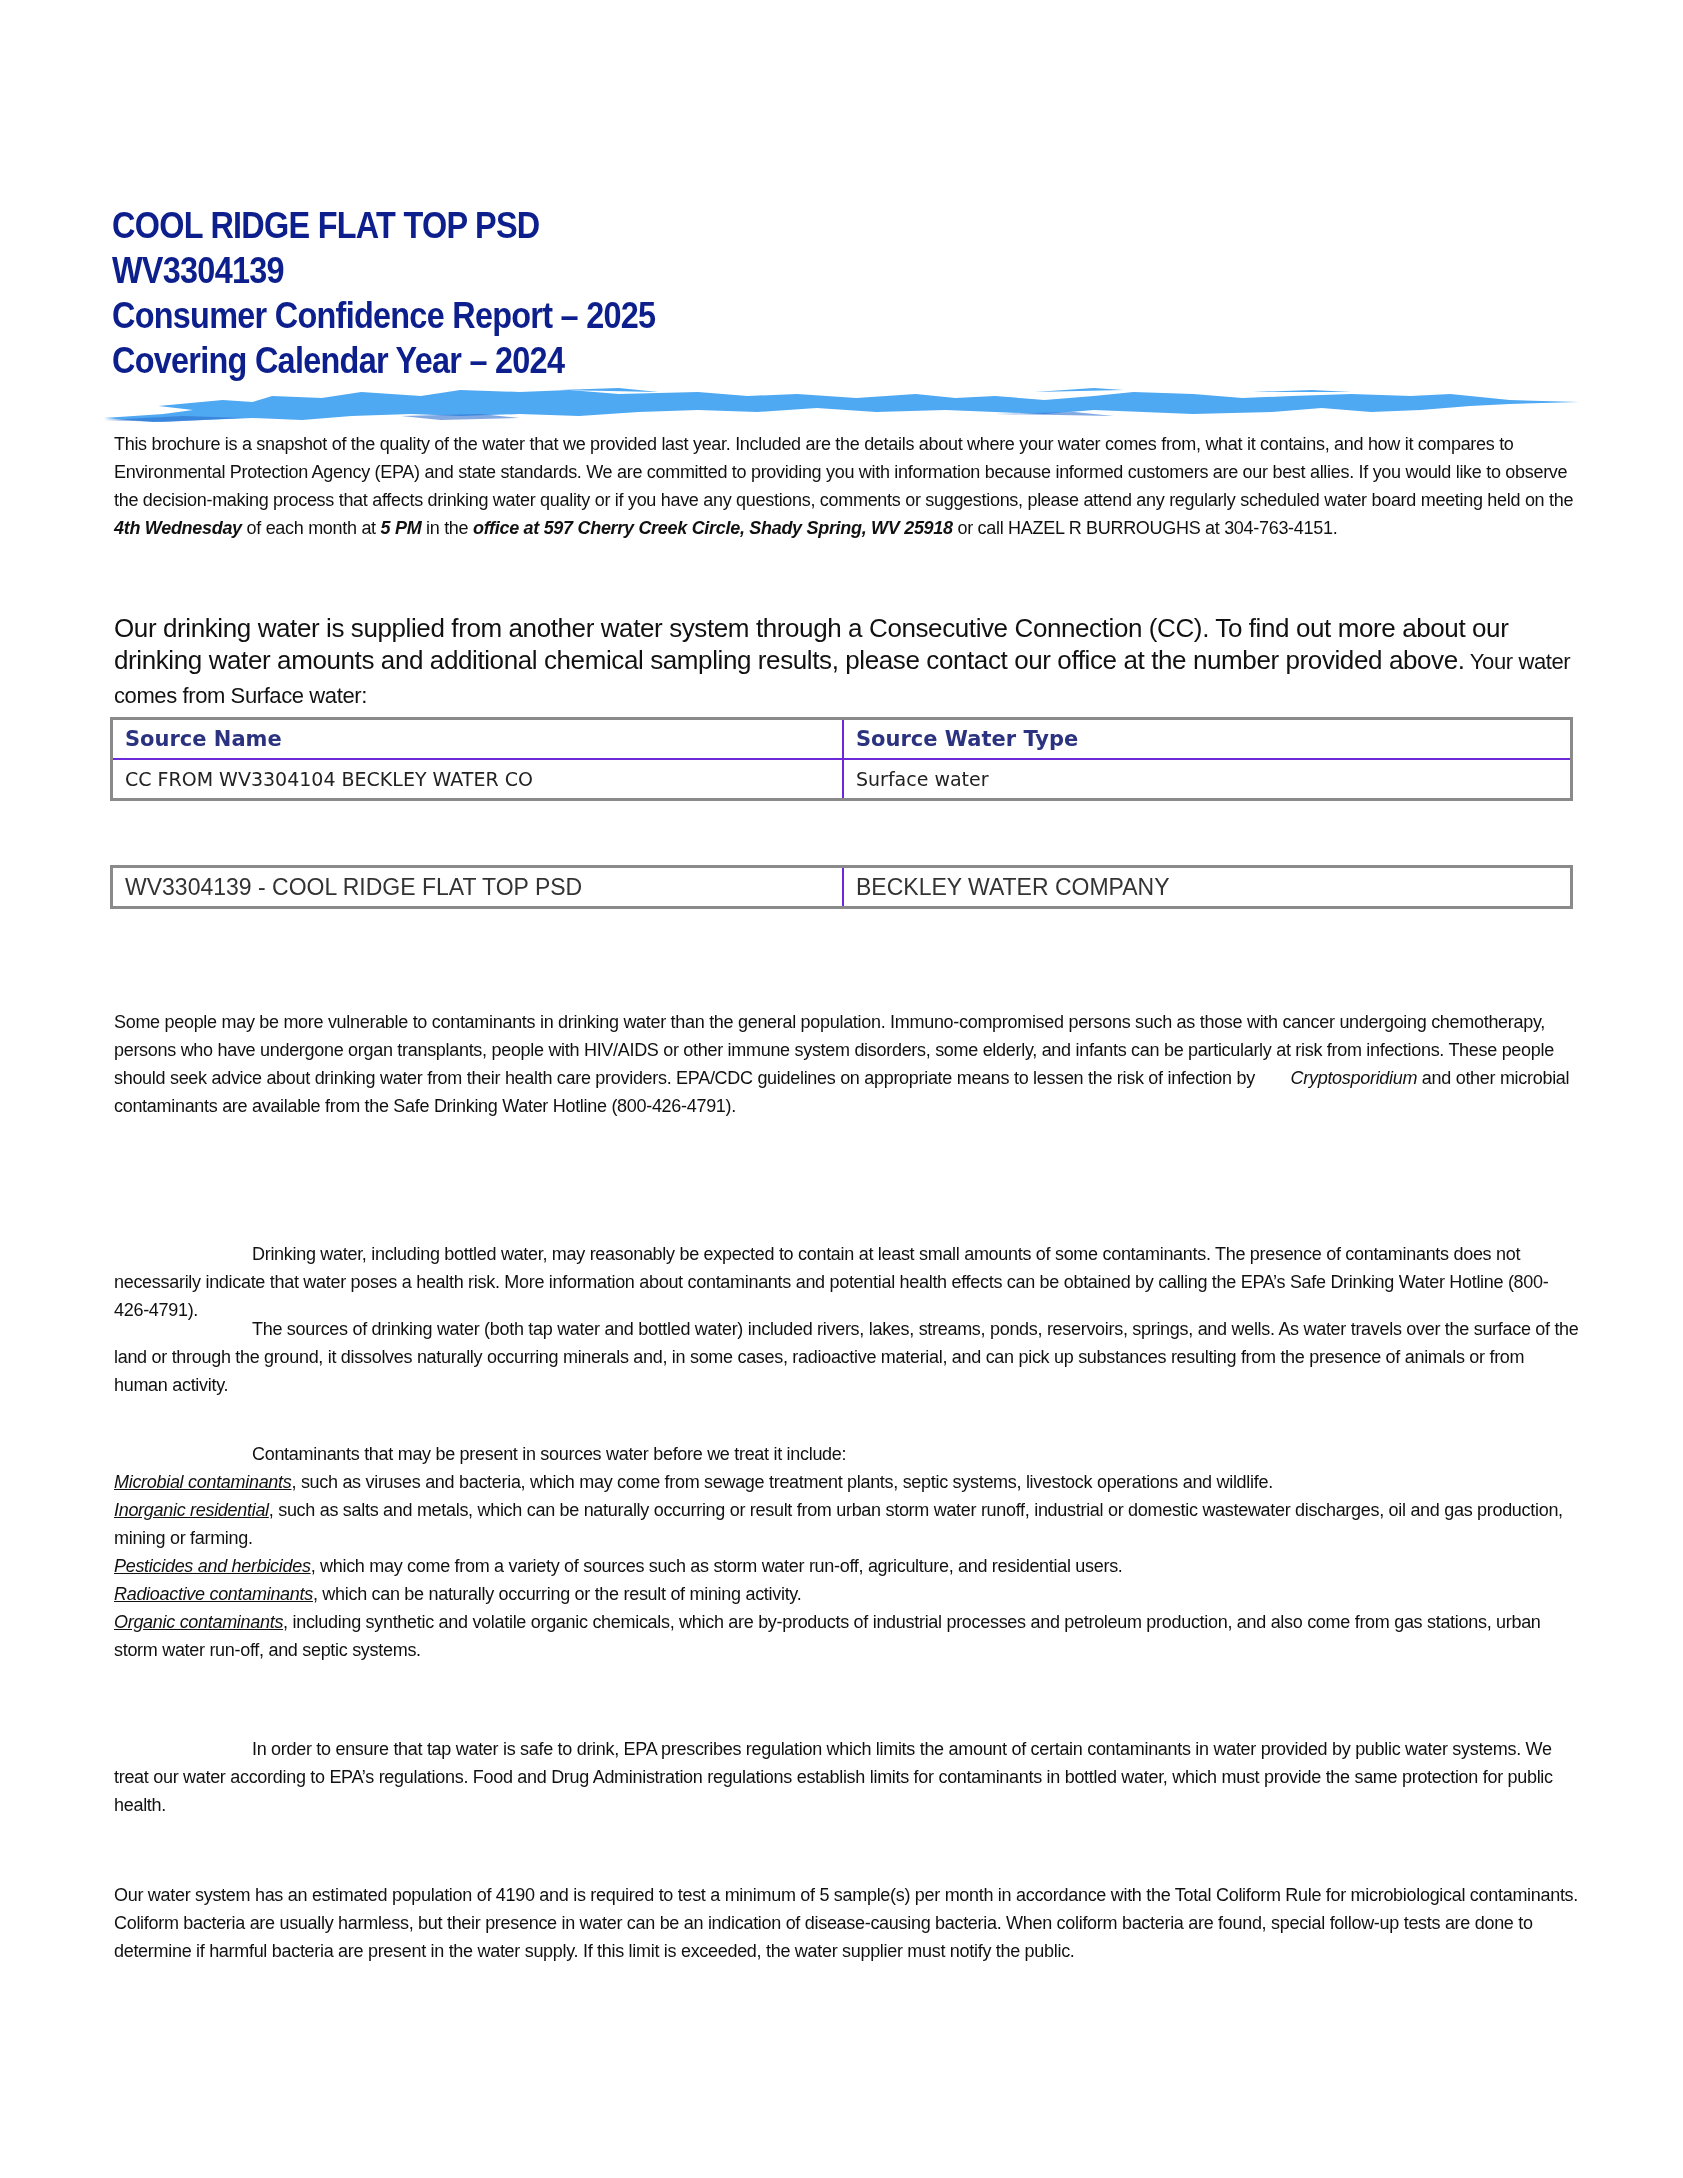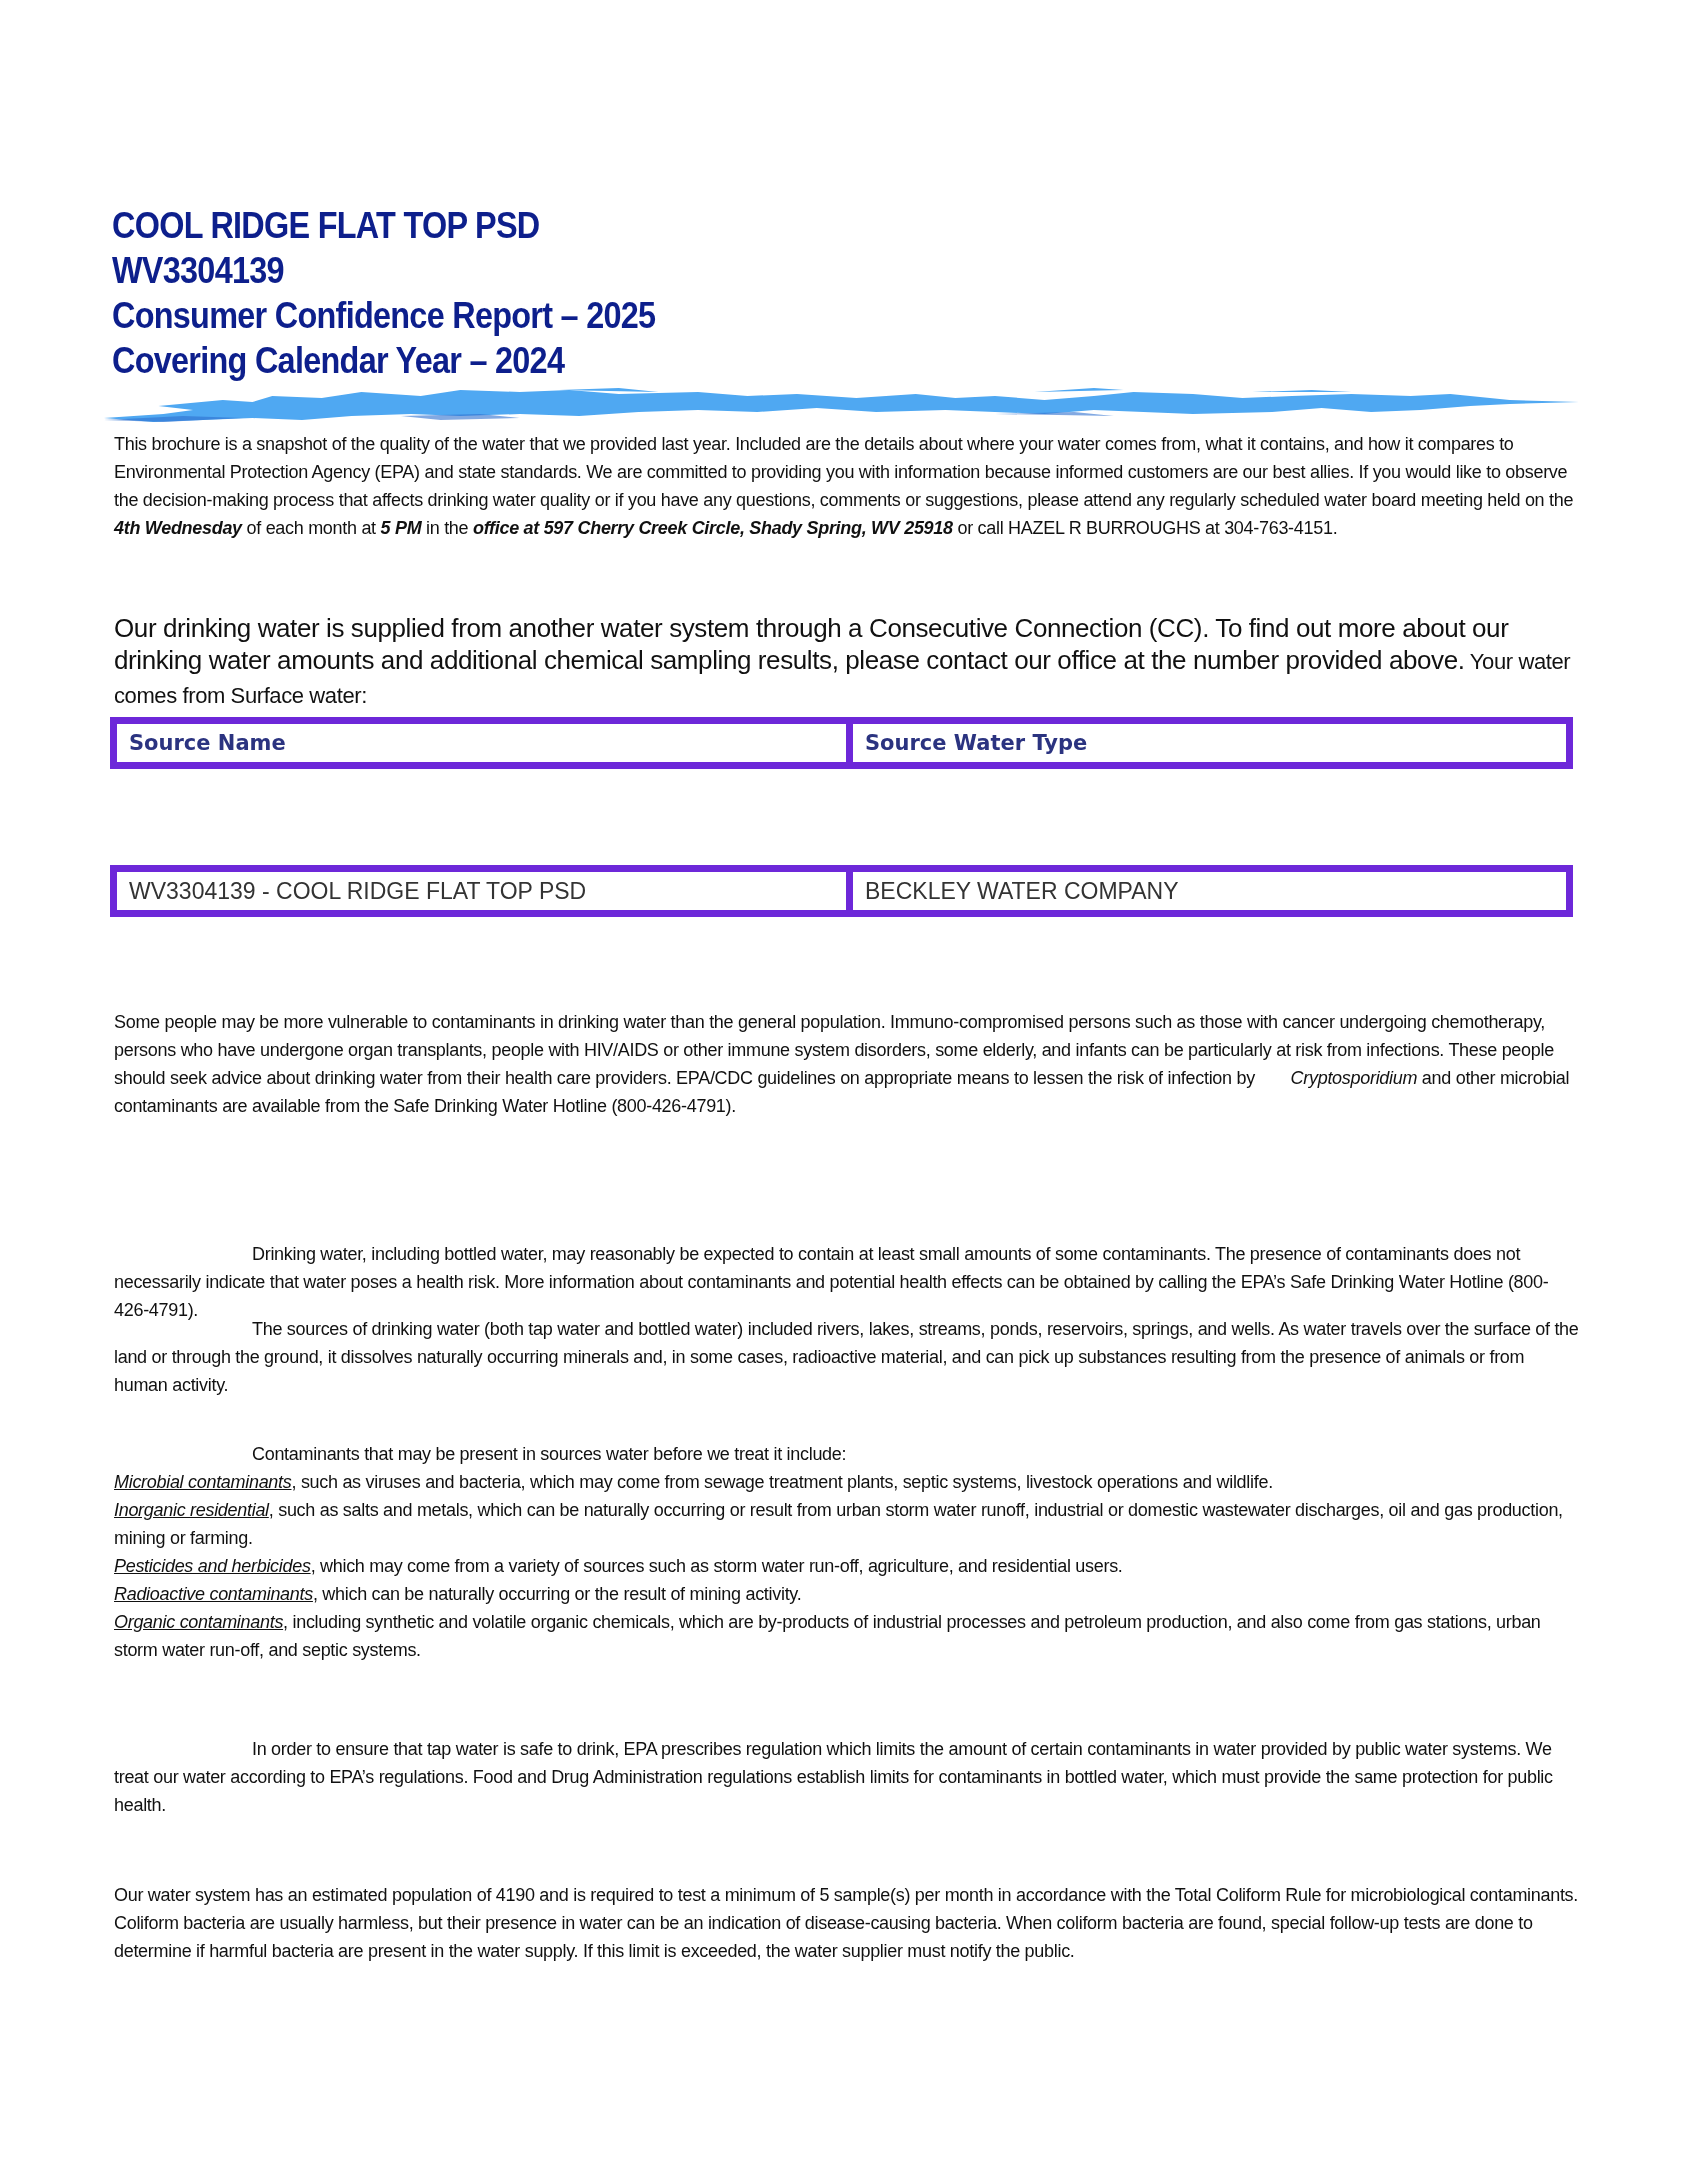--- a/index.html
+++ b/index.html
@@ -50,21 +50,21 @@
     .p-cc { top: 612px; font-size: 26px; line-height: 32px; letter-spacing: -0.4px; }
     .p-cc .small { font-size: 22px; }
     table.info {
       position: absolute;
       left: 110px;
       width: 1463px;
       border-collapse: collapse;
       border: 3px solid #8a8a8a;
     }
     table.info td {
-      border: 7px solid #6d28d9;
+      border: 2px solid #6d28d9;
       padding: 0 12px;
       height: 38px;
       vertical-align: middle;
     }
     table.info td:first-child { width: 705px; }
     .t-source { top: 717px; }
     .t-buyer { top: 865px; }
     .th-cell {
       color: #2b3380;
       font-weight: bold;
@@ -102,20 +102,24 @@
 <div class="body-text p-intro"><span>This brochure is a snapshot of the quality of the water that we provided last year.  Included are the details about where your water comes from, what it contains, and how it compares to Environmental Protection Agency (EPA) and state standards.  We are committed to providing you with information because informed customers are our best allies. If you would like to observe the decision-making process that affects drinking water quality or if you have any questions, comments or suggestions, please attend any regularly scheduled water board meeting held on the </span><span class="bi">4th Wednesday</span><span> of each month at </span><span class="bi">5 PM</span><span> in the </span><span class="bi">office at 597 Cherry Creek Circle, Shady Spring, WV 25918</span><span> or call HAZEL R BURROUGHS at 304-763-4151.</span></div>
 
 <div class="body-text p-cc"><span>Our drinking water is supplied from another water system through a Consecutive Connection (CC). To find out more about our drinking water amounts and additional chemical sampling results, please contact our office at the number provided above.</span><span class="small"> Your water comes from Surface water:</span></div>
 
 <table class="info t-source">
   <tbody>
       <tr>
     <td class="th-cell">Source Name</td>
     <td class="th-cell">Source Water Type</td>
   </tr>
+  <tr>
+    <td class="td-cell">CC FROM WV3304104 BECKLEY WATER CO</td>
+    <td class="td-cell">Surface water</td>
+  </tr>
 </tbody>
   </table>
 
 <table class="info t-buyer">
   <tbody>
   <tr>
     <td class="td-cell">WV3304139 - COOL RIDGE FLAT TOP PSD</td>
     <td class="td-cell">BECKLEY WATER COMPANY</td>
   </tr>
 </tbody>

